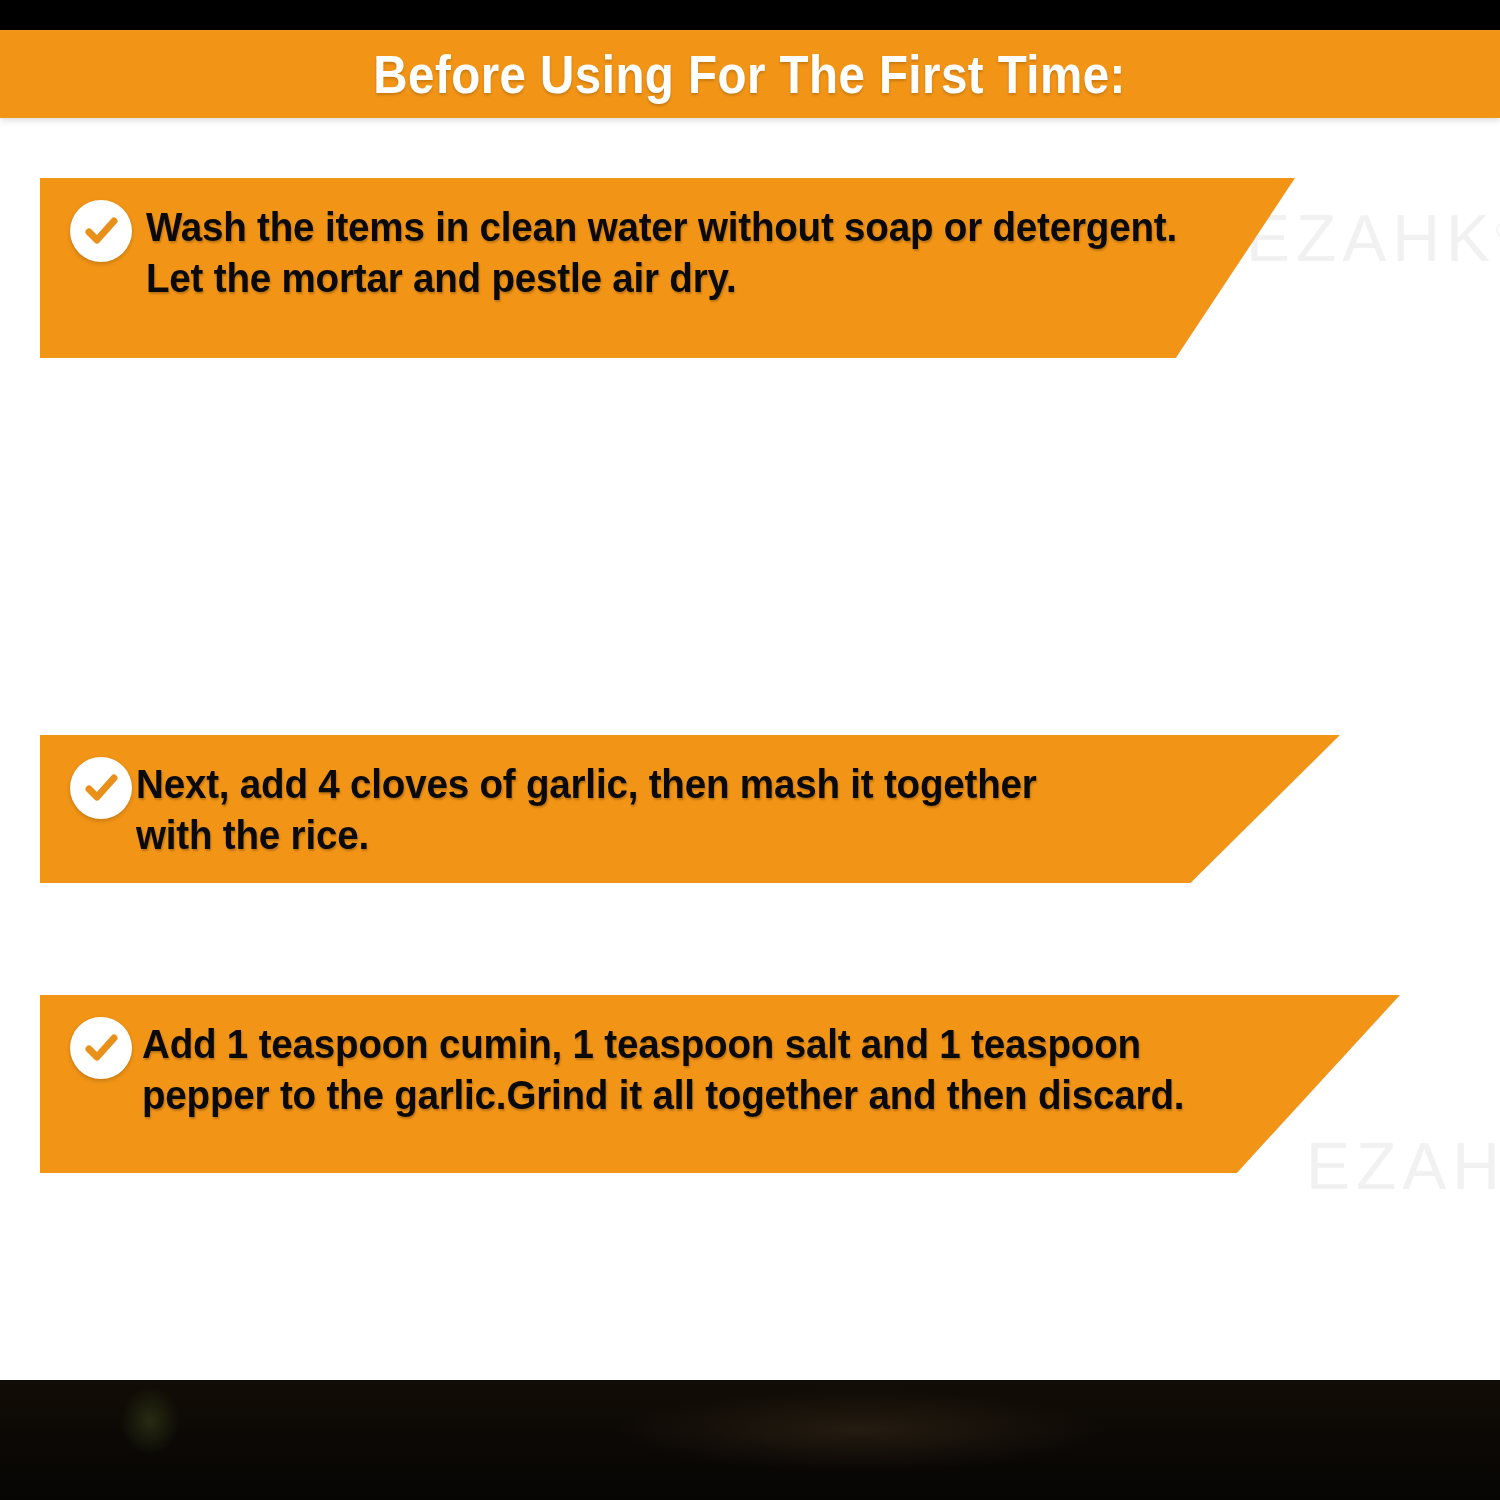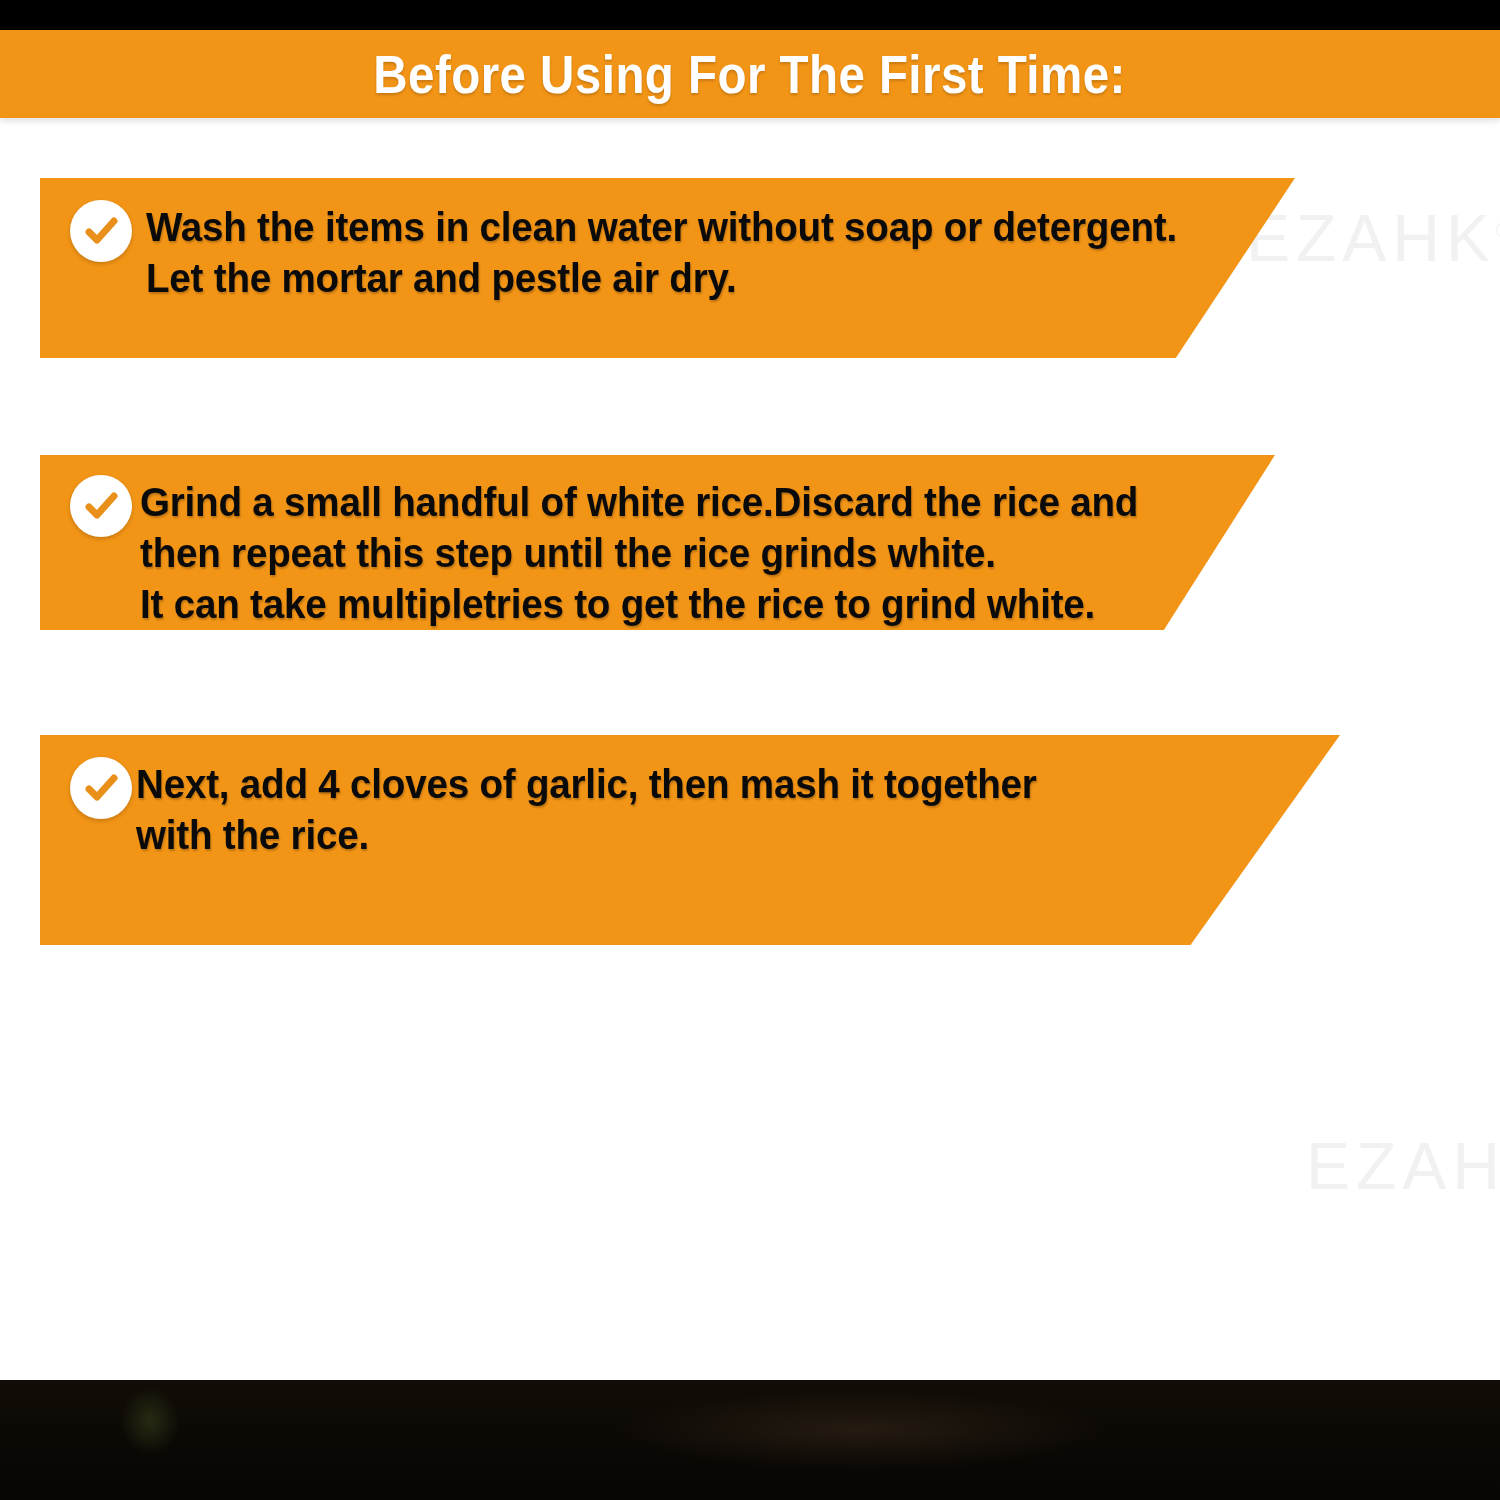--- a/index.html
+++ b/index.html
@@ -166,21 +166,21 @@
   #banner-1 { left: 40px; top: 178px; width: 1255px; height: 180px; }
   #banner-1 .step-shape { clip-path: polygon(0 0, 100% 0, 90.5% 100%, 0 100%); }
   #banner-1 .step-content { left: 30px; top: 22px; }
   #banner-1 .step-text { margin-left: 14px; margin-top: 2px; }
 
   #banner-2 { left: 40px; top: 455px; width: 1235px; height: 175px; }
   #banner-2 .step-shape { clip-path: polygon(0 0, 100% 0, 91% 100%, 0 100%); }
   #banner-2 .step-content { left: 30px; top: 20px; }
   #banner-2 .step-text { margin-left: 8px; margin-top: 2px; }
 
-  #banner-3 { left: 40px; top: 735px; width: 1300px; height: 210px; }
+  #banner-3 { left: 40px; top: 735px; width: 1300px; height: 148px; }
   #banner-3 .step-shape { clip-path: polygon(0 0, 100% 0, 88.5% 100%, 0 100%); }
   #banner-3 .step-content { left: 30px; top: 22px; }
   #banner-3 .step-text { margin-left: 4px; margin-top: 2px; }
 
   #banner-4 { left: 40px; top: 995px; width: 1360px; height: 178px; }
   #banner-4 .step-shape { clip-path: polygon(0 0, 100% 0, 88% 100%, 0 100%); }
   #banner-4 .step-content { left: 30px; top: 22px; }
   #banner-4 .step-text { margin-left: 10px; margin-top: 2px; }
 
   #banner-5 { left: 0px; top: 1240px; width: 1420px; height: 194px; }
@@ -215,46 +215,45 @@
         <span class="check-badge">
           <svg width="44" height="44" viewBox="0 0 44 44" aria-hidden="true">
             <path d="M10 23 L18 31 L35 12" fill="none" stroke="#E8901A" stroke-width="7" stroke-linecap="round" stroke-linejoin="round"></path>
           </svg>
         </span>
         <div class="step-text">Wash the items in clean water without soap or detergent.
  Let the mortar and pestle air dry.</div>
       </div>
     </div>
 
-    <div class="step-banner" id="banner-2">
-      <div class="step-shape"></div>
-      <div class="step-content">
-        <span class="check-badge">
-          <svg width="44" height="44" viewBox="0 0 44 44" aria-hidden="true">
-            <path d="M10 23 L18 31 L35 12" fill="none" stroke="#E8901A" stroke-width="7" stroke-linecap="round" stroke-linejoin="round"></path>
-          </svg>
-        </span>
-        <div class="step-text">Grind a small handful of white rice.Discard the rice and
- then repeat this step until the rice grinds white.
- It can take multipletries to get the rice to grind white.</div>
-      </div>
-    </div>
 
     <div class="step-banner" id="banner-3">
       <div class="step-shape"></div>
       <div class="step-content">
         <span class="check-badge">
           <svg width="44" height="44" viewBox="0 0 44 44" aria-hidden="true">
             <path d="M10 23 L18 31 L35 12" fill="none" stroke="#E8901A" stroke-width="7" stroke-linecap="round" stroke-linejoin="round"></path>
           </svg>
         </span>
         <div class="step-text">Next, add 4 cloves of garlic, then mash it together
  with the rice.</div>
       </div>
     </div>
 
+    <div class="step-banner" id="banner-4">
+      <div class="step-shape"></div>
+      <div class="step-content">
+        <span class="check-badge">
+          <svg width="44" height="44" viewBox="0 0 44 44" aria-hidden="true">
+            <path d="M10 23 L18 31 L35 12" fill="none" stroke="#E8901A" stroke-width="7" stroke-linecap="round" stroke-linejoin="round"></path>
+          </svg>
+        </span>
+        <div class="step-text">Add 1 teaspoon cumin, 1 teaspoon salt and 1 teaspoon
+ pepper to the garlic.Grind it all together and then discard.</div>
+      </div>
+    </div>
 
 
   </div>
 
   <div class="bottom-dark"></div>
 
 </div>
 
 </body></html>

